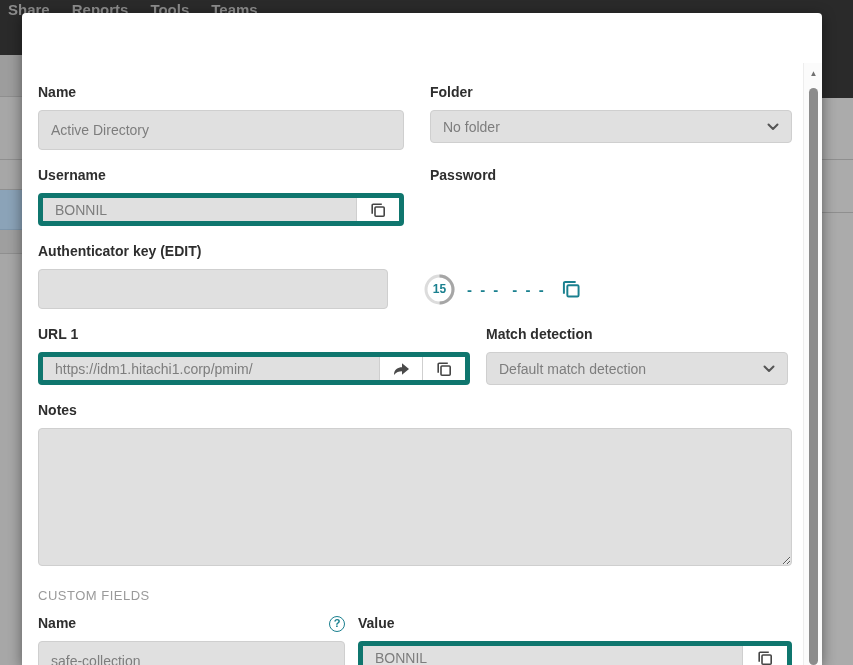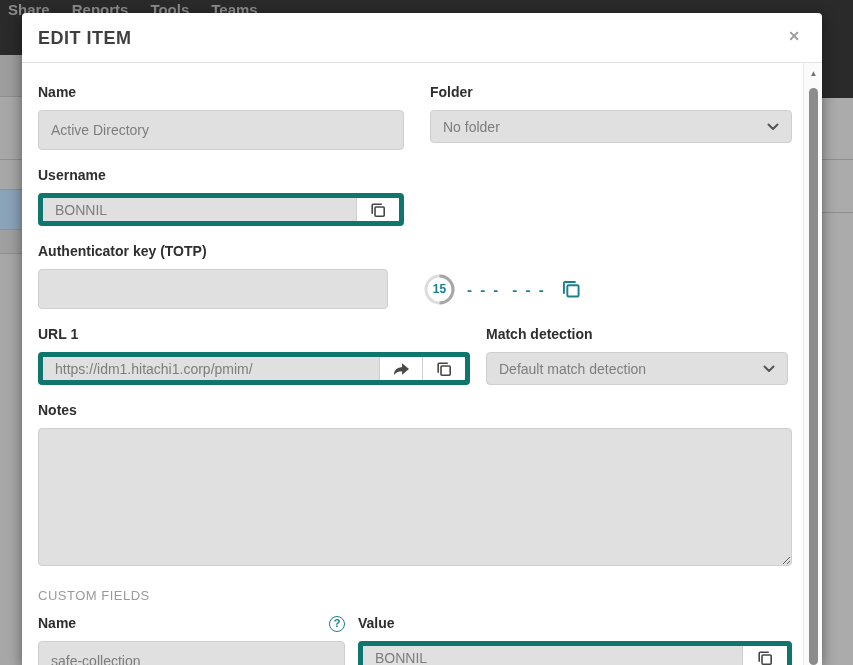--- a/index.html
+++ b/index.html
@@ -89,57 +89,54 @@
     <div class="bg-row" style="height:24px;background:#9f9f9f"></div>
     <div style="height:411px;background:#a7a7a7"></div>
   </div>
   <div class="bg-right">
     <div class="bg-row" style="height:62px;background:#ababab"></div>
     <div class="bg-row" style="height:53px;background:#ababab"></div>
     <div style="height:452px;background:#ababab"></div>
   </div>
 
   <div class="modal">
-    <div class="modal-header">
-      <div class="modal-title">EDIT ITEM</div>
-      <div class="modal-close">✕</div>
-    </div>
 
     <div class="content">
 
       <div class="row2">
         <div class="lbl first">Name</div>
         <div class="lbl first">Folder</div>
       </div>
       <div class="row2">
         <input class="txt" value="Active Directory" style="">
         <div class="selectbox">
           <span>No folder</span>
           <svg width="12" height="8" viewBox="0 0 12 8">
             <path d="M1.5 1.5 L6 6 L10.5 1.5" fill="none" stroke="#555" stroke-width="2" stroke-linecap="round" stroke-linejoin="round"></path>
           </svg>
         </div>
       </div>
 
       <div class="row2">
         <div class="lbl">Username</div>
+        <div class="lbl">Password</div>
       </div>
       <div class="row2">
         <div class="igroup">
           <input class="txt" value="BONNIL" style="">
           <button class="gbtn" title="">
             <svg width="18" height="18" viewBox="0 0 18 18">
               <path d="M3.2 12.8 V4.2 a1 1 0 0 1 1-1 H12.8" fill="none" stroke="#454545" stroke-width="1.6"></path>
               <rect x="6" y="6" width="9.2" height="9.2" rx="1" fill="#fff" stroke="#454545" stroke-width="1.6"></rect>
             </svg>
           </button>
         </div>
       </div>
 
-      <div class="lbl">Authenticator key (TOTP)</div>
+      <div class="lbl">Authenticator key (EDIT)</div>
       <div class="totp-row">
         <input class="txt" value="" style="">
         <div class="totp-widget">
           <div class="totp-timer">
             <svg width="31" height="31" viewBox="0 0 31 31">
               <circle cx="15.5" cy="15.5" r="13.5" fill="none" stroke="#dcdcdc" stroke-width="3"></circle>
               <circle cx="15.5" cy="15.5" r="13.5" fill="none" stroke="#a6a6a6" stroke-width="3" stroke-dasharray="42 85" transform="rotate(-90 15.5 15.5)"></circle>
             </svg>
             <div class="num">15</div>
           </div>

